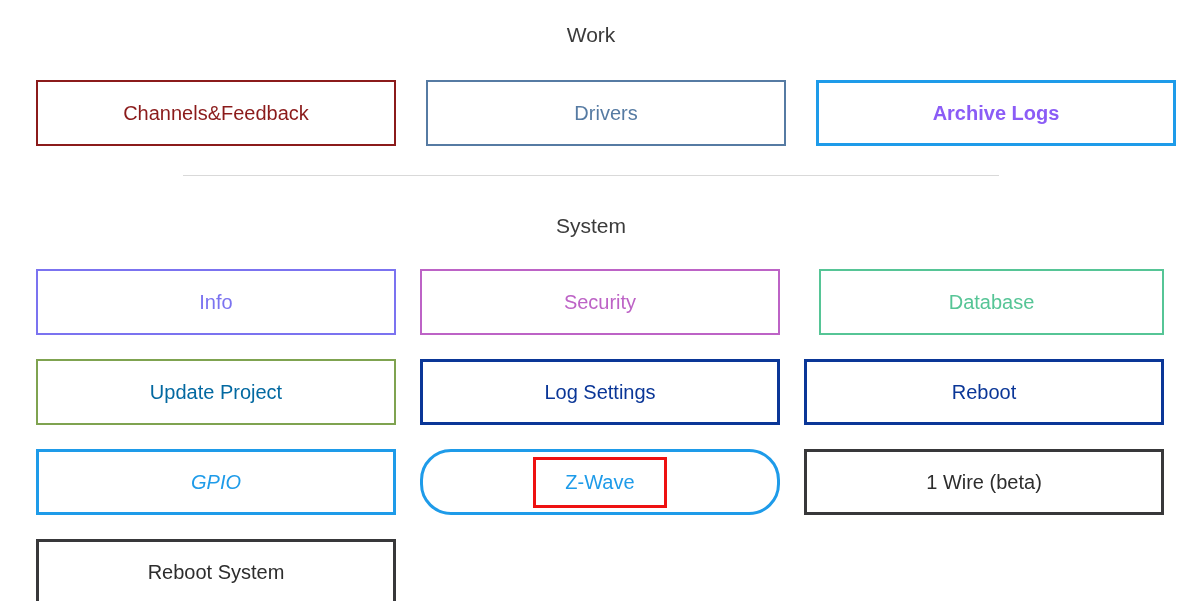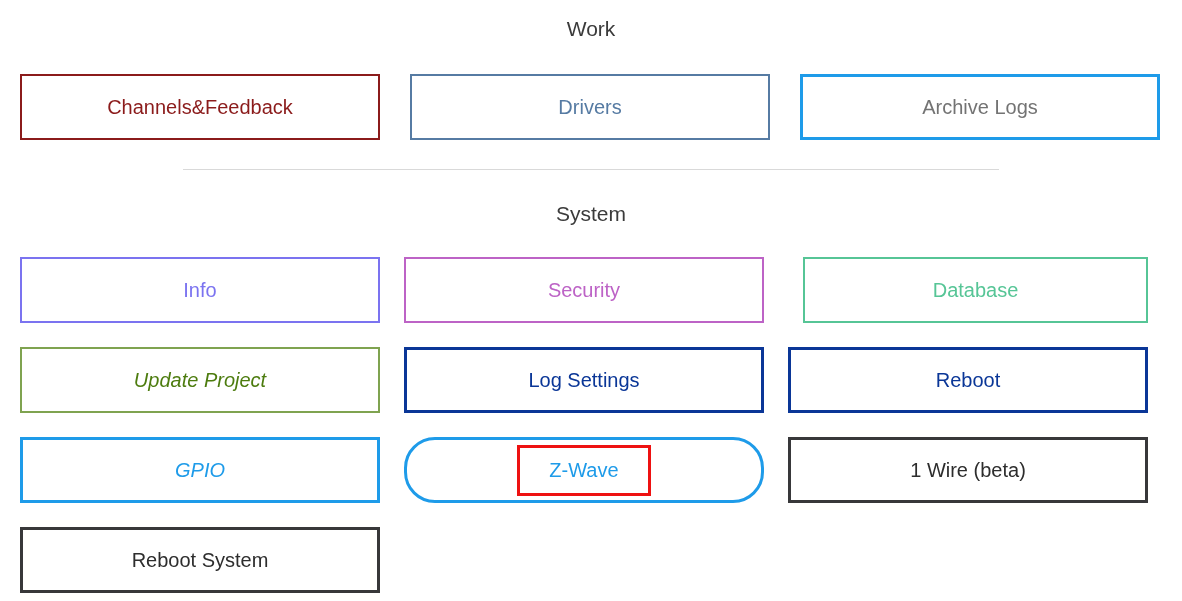--- a/index.html
+++ b/index.html
@@ -9,35 +9,35 @@
     font-family: "Liberation Sans", sans-serif;
   }
   .page {
     position: relative;
     width: 1182px;
     height: 601px;
     background: #ffffff;
     overflow: hidden;
   }
   .section-title {
-    margin: 0;
+    margin: 6px;
     text-align: center;
     font-size: 21px;
     line-height: 30px;
     font-weight: 400;
     color: #3b3b3b;
   }
   .title-work { padding-top: 14px; }
   .title-system { padding-top: 29px; }
   .btn-grid {
     display: grid;
     grid-template-columns: repeat(3, 360px);
     column-gap: 30px;
     row-gap: 22px;
-    padding-left: 20px;
+    padding-left: 36px;
     margin-top: 30px;
   }
   .btn-grid.system { margin-top: 28px; gap: 24px; }
   .ui-btn {
     box-sizing: border-box;
     height: 66px;
     background: #ffffff;
     border-style: solid;
     border-color: #333;
     display: flex;
@@ -71,33 +71,33 @@
 </head>
 <body>
 
 <div class="page">
 
   <h2 class="section-title title-work">Work</h2>
 
   <div class="btn-grid work">
     <button class="ui-btn thin" style="border-color: rgb(139, 27, 27); color: rgb(139, 27, 27);">Channels&amp;Feedback</button>
     <button class="ui-btn thin" style="border-color: rgb(86, 123, 163); color: rgb(86, 123, 163); text-align: right;">Drivers</button>
-    <button class="ui-btn thick" style="border-color: rgb(30, 155, 233); color: #737373;">Archive Logs</button>
+    <button class="ui-btn thick" style="border-color: rgb(30, 155, 233); color: #8b5cf6; font-weight: bold;">Archive Logs</button>
   </div>
 
   <hr class="divider">
 
   <h2 class="section-title title-system">System</h2>
 
   <div class="btn-grid system">
     <button class="ui-btn thin" style="border-color: rgb(123, 115, 240); color: rgb(123, 115, 240);">Info</button>
     <button class="ui-btn thin" style="border-color: rgb(189, 99, 198); color: rgb(189, 99, 198);">Security</button>
     <button class="ui-btn thin" style="border-color: rgb(86, 197, 150); color: rgb(86, 197, 150); margin-left: 15px;">Database</button>
 
-    <button class="ui-btn thin" style="border-color: rgb(127, 163, 80); color: #4d7c0f; font-style: italic;">Update Project</button>
+    <button class="ui-btn thin" style="border-color: rgb(127, 163, 80); color: #0369a1;">Update Project</button>
     <button class="ui-btn thick" style="border-color: rgb(10, 54, 151); color: rgb(10, 54, 151);">Log Settings</button>
     <button class="ui-btn thick" style="border-color: rgb(10, 54, 151); color: rgb(10, 54, 151);">Reboot</button>
 
     <button class="ui-btn thick" style="border-color: rgb(30, 155, 233); color: rgb(30, 155, 233); font-style: italic;">GPIO</button>
     <button class="ui-btn thick" style="border-color: rgb(30, 155, 233); color: rgb(30, 155, 233); border-radius: 31px;">
       <span class="annotation-box" style="border-color: rgb(238, 17, 17);">
         <span>Z-Wave</span>
       </span>
     </button>
     <button class="ui-btn thick" style="border-color: rgb(56, 56, 58); color: rgb(45, 45, 45);">1 Wire (beta)</button>

